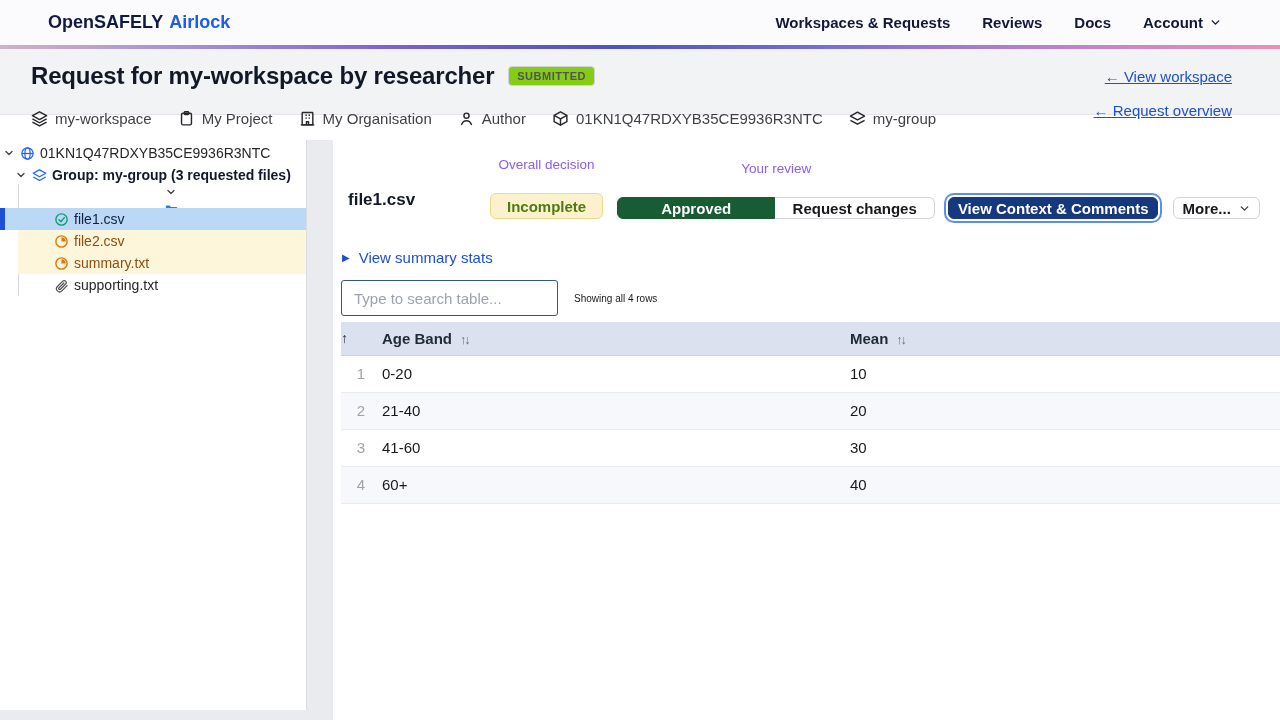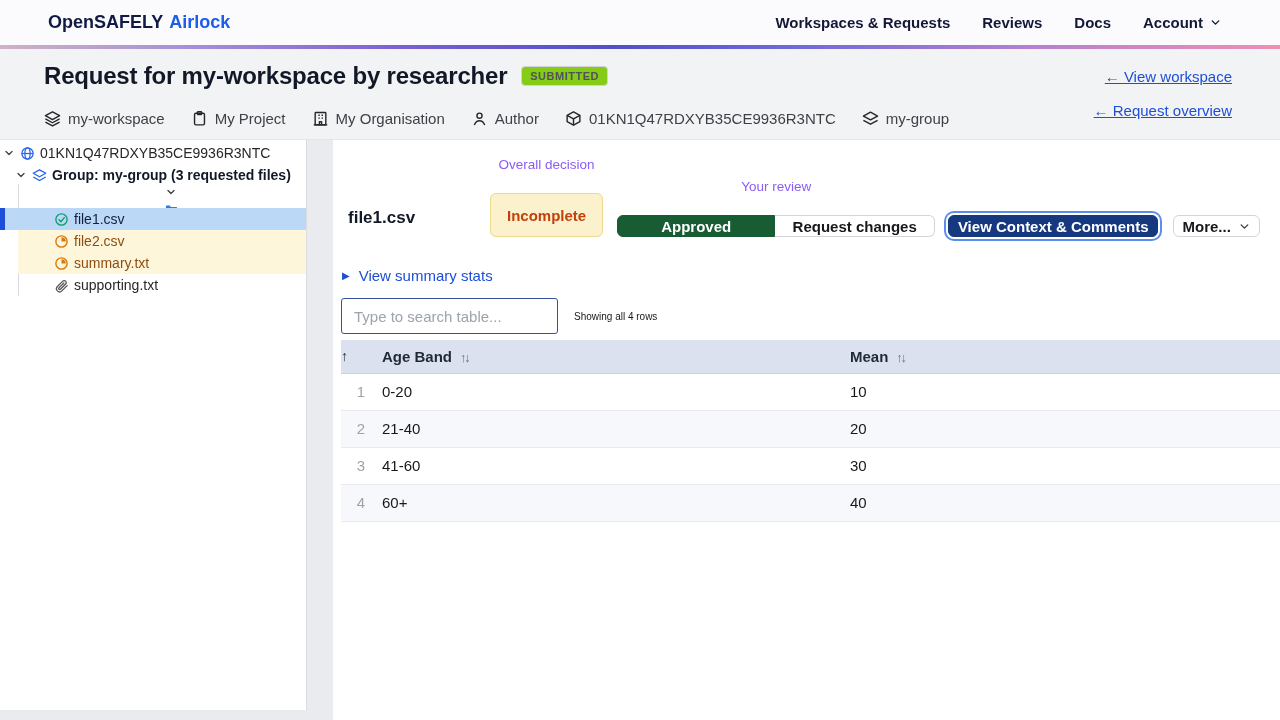--- a/index.html
+++ b/index.html
@@ -13,22 +13,22 @@
   .brand-a { color:#101a43; }
   .brand-b { color:#1c5dec; }
   .nav-links { display:flex; align-items:center; gap:32px; }
   .nav-link { font-size:15px; font-weight:600; color:#131836; text-decoration:none; cursor:pointer;
               display:inline-flex; align-items:center; gap:6px; }
   .nav-link svg { width:13px; height:13px; }
   .gradient-bar { position:absolute; top:45px; left:0; right:0; height:4px;
      background:linear-gradient(90deg,#cfb2c4 0%,#a58fd8 15%,#7a5fd0 32%,#5150c8 48%,#6f6ad8 62%,#b57fd0 80%,#ef8fb5 100%); }
 
   
-  .page-header { position:absolute; top:49px; left:0; right:0; height:91px; background:#f2f3f5;
-                 border-bottom:1px solid #e4e5e8; padding:13px 48px 0 44px; }
+  .page-header { position:absolute; top:49px; left:0; right:0; height:66px; background:#f2f3f5;
+                 border-bottom:1px solid #e4e5e8; padding:13px 48px 0 31px; }
   .title-row { display:flex; align-items:center; gap:14px; }
   .page-title { font-size:24px; font-weight:800; color:#111827; letter-spacing:-0.2px; }
   .status-badge { font-size:11px; font-weight:700; color:#52525b; background:#84cc16; border:1px solid #d4d4d8;
                   border-radius:4px; padding:3px 8px; letter-spacing:0.5px; }
   .meta-row { display:flex; align-items:center; gap:26px; margin-top:20px; }
   .meta-item { display:inline-flex; align-items:center; gap:7px; font-size:15px; color:#3f3f46; }
   .meta-item svg { width:17px; height:17px; color:#27272a; flex:none; }
   .header-links { position:absolute; top:19px; right:48px; display:flex; flex-direction:column; align-items:flex-end; gap:17px; }
   .header-links a { color:#1d4ed8; font-size:15px; text-decoration:underline; cursor:pointer; }
 
@@ -46,22 +46,22 @@
   .depth-2 { padding-left:36px;flex-direction:column; }
   .depth-3 { padding-left:54px; }
   .row-selected { background:linear-gradient(90deg,#1d4ed8 0 5px,#bcd8f7 5px); color:#0f1f46; }
   .row-pending  { background:linear-gradient(90deg,transparent 0 18px,#fdf6da 18px); color:#8f4e10; }
 
   
   .main { position:absolute; top:140px; left:333px; right:0; bottom:0; background:#fff; padding:17px 0 0 8px; }
   .toolbar { display:flex; align-items:flex-end; }
   .file-title { font-size:17px; font-weight:700; color:#111827; padding-bottom:9px; margin-left:7px; width:142px; }
   .block-label { font-size:13.5px; color:#8b5cf6; text-align:center; margin-bottom:21px; white-space:nowrap; }
-  .decision-badge { display:flex; align-items:center; justify-content:center; height:44px; min-width:105px;
-                    background:#fcf1cd; border:1px solid #eed88b; border-radius:6px; color:#c2410c;
+  .decision-badge { display:flex; align-items:center; justify-content:center; height:26px; min-width:105px;
+                    background:#fcf1cd; border:1px solid #eed88b; border-radius:6px; color:#4d7c0f;
                     font-size:15px; font-weight:600; padding:0 16px; }
   .review-block { margin-left:14px; }
   .segmented { display:flex; }
   .btn { height:22px; font-size:15px; cursor:pointer; font-family:inherit; }
   .btn-approved { min-width:158px; background:#175c33; color:#fff; border:1px solid #175c33;
                   border-radius:6px 0 0 6px; font-weight:700; }
   .btn-request  { min-width:160px; background:#fff; color:#18181b; border:1px solid #d4d4d8; border-left:none;
                   border-radius:0 6px 6px 0; font-weight:600; }
   .btn-context  { margin-left:13px; min-width:210px; background:#16387e; color:#fff; border:1px solid #16387e;
                   border-radius:6px; font-weight:700; box-shadow:0 0 0 2px #fff, 0 0 0 4px #5b8def; }

